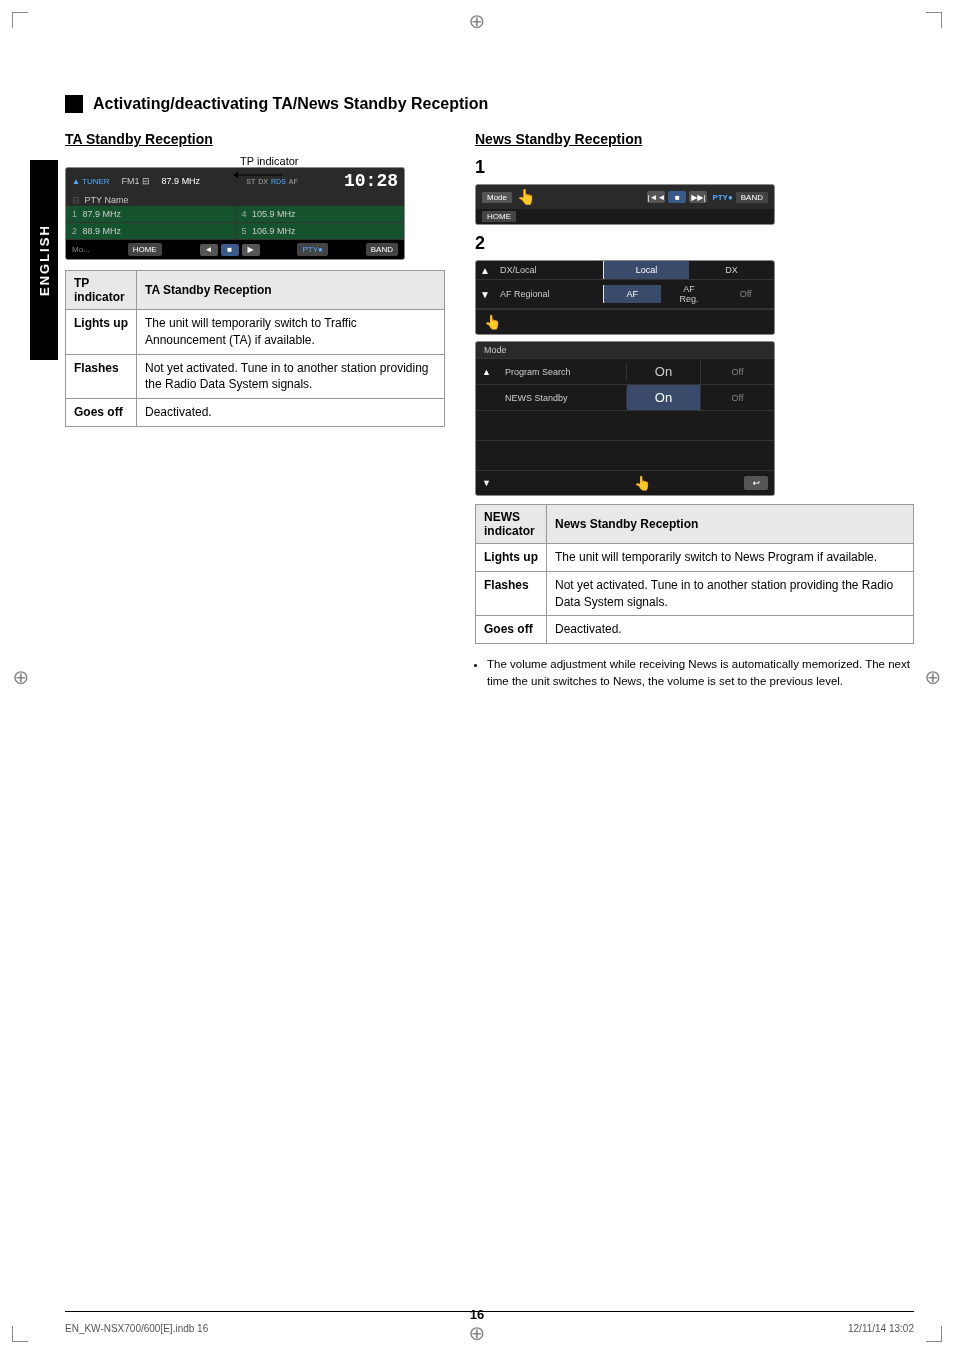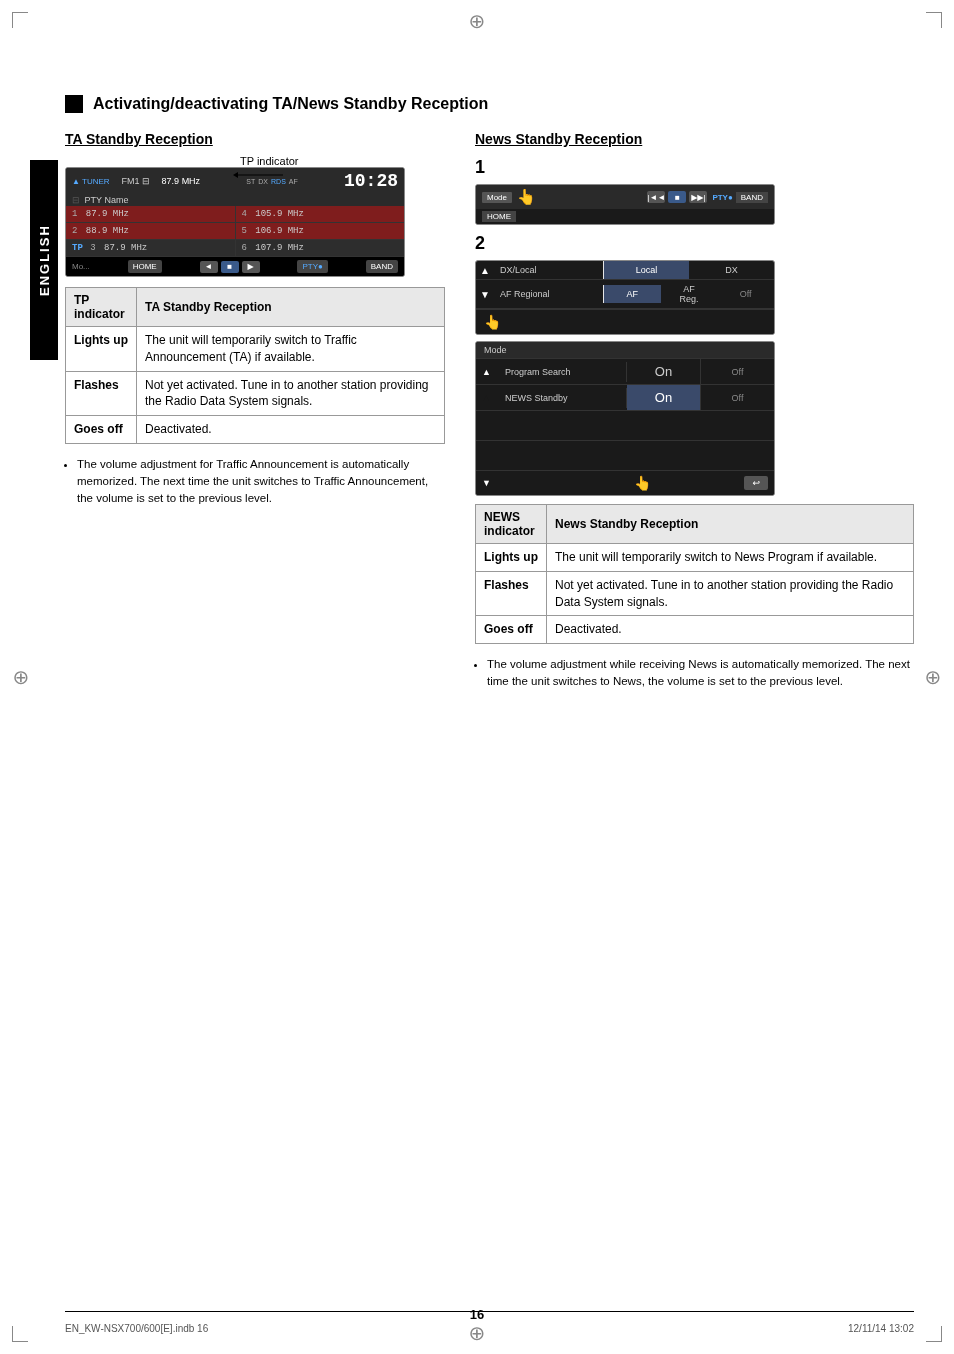--- a/index.html
+++ b/index.html
@@ -129,23 +129,22 @@
     .radio-pty-row {
       background: #2a2a2a;
       color: #ccc;
       font-size: 9px;
       padding: 1px 6px;
       display: flex;
       align-items: center;
       gap: 5px;
     }
     .radio-presets {
-      background: #7f1d1d;
-      color: #ccc;
-      font-family: Liberation Mono, monospace;
+      background: #14532d;
+      color: #ccc;
     }
     .radio-preset-row {
       display: flex;
       border-bottom: 1px solid #333;
     }
     .radio-preset-row:last-child { border-bottom: none; }
     .radio-preset-cell {
       flex: 1;
       padding: 3px 6px;
       font-size: 9px;
@@ -512,28 +511,20 @@
               </div>
             </div>
             <div class="radio-preset-row">
               <div class="radio-preset-cell">
                 <span class="num">2</span> 88.9 MHz
               </div>
               <div class="radio-preset-cell">
                 <span class="num">5</span> 106.9 MHz
               </div>
             </div>
-            <div class="radio-preset-row active-row">
-              <div class="radio-preset-cell">
-                <span class="radio-tp-indicator">TP</span> <span class="num">3</span> 87.9 MHz
-              </div>
-              <div class="radio-preset-cell">
-                <span class="num">6</span> 107.9 MHz
-              </div>
-            </div>
           </div>
 
           <div class="radio-bottom-bar">
             <span class="radio-mode-btn">Mo...</span>
             <span class="home-btn">HOME</span>
             <div class="nav-btns">
               <span class="nav-btn">◄</span>
               <span class="nav-btn" style="background:#3a5a8a; color:#fff;">■</span>
               <span class="nav-btn">▶</span>
             </div>
@@ -559,23 +550,20 @@
             <td>Flashes</td>
             <td>Not yet activated. Tune in to another station providing the Radio Data System signals.</td>
           </tr>
           <tr>
             <td>Goes off</td>
             <td>Deactivated.</td>
           </tr>
         </tbody>
       </table>
 
-      <ul class="note-list">
-        <li>The volume adjustment for Traffic Announcement is automatically memorized. The next time the unit switches to Traffic Announcement, the volume is set to the previous level.</li>
-      </ul>
     </div>
 
     <div class="col-right">
 
       <div class="subsection-heading">News Standby Reception</div>
 
       <span class="step-num">1</span>
 
       <div class="news-screen-1">
         <div class="ns-bar">

